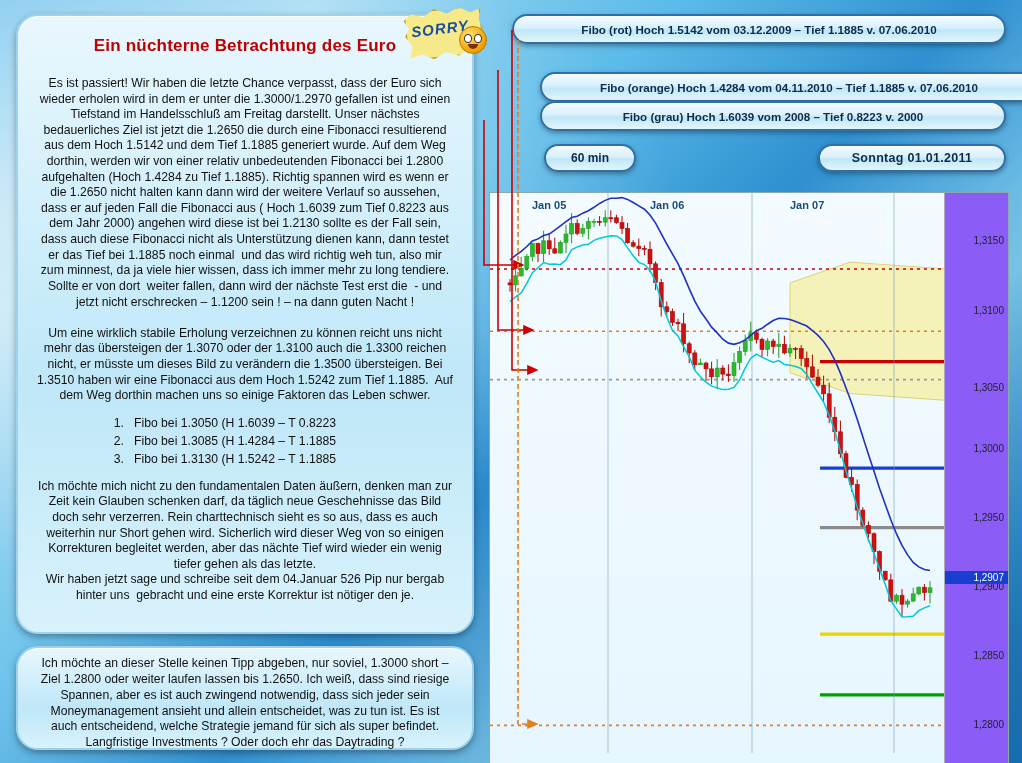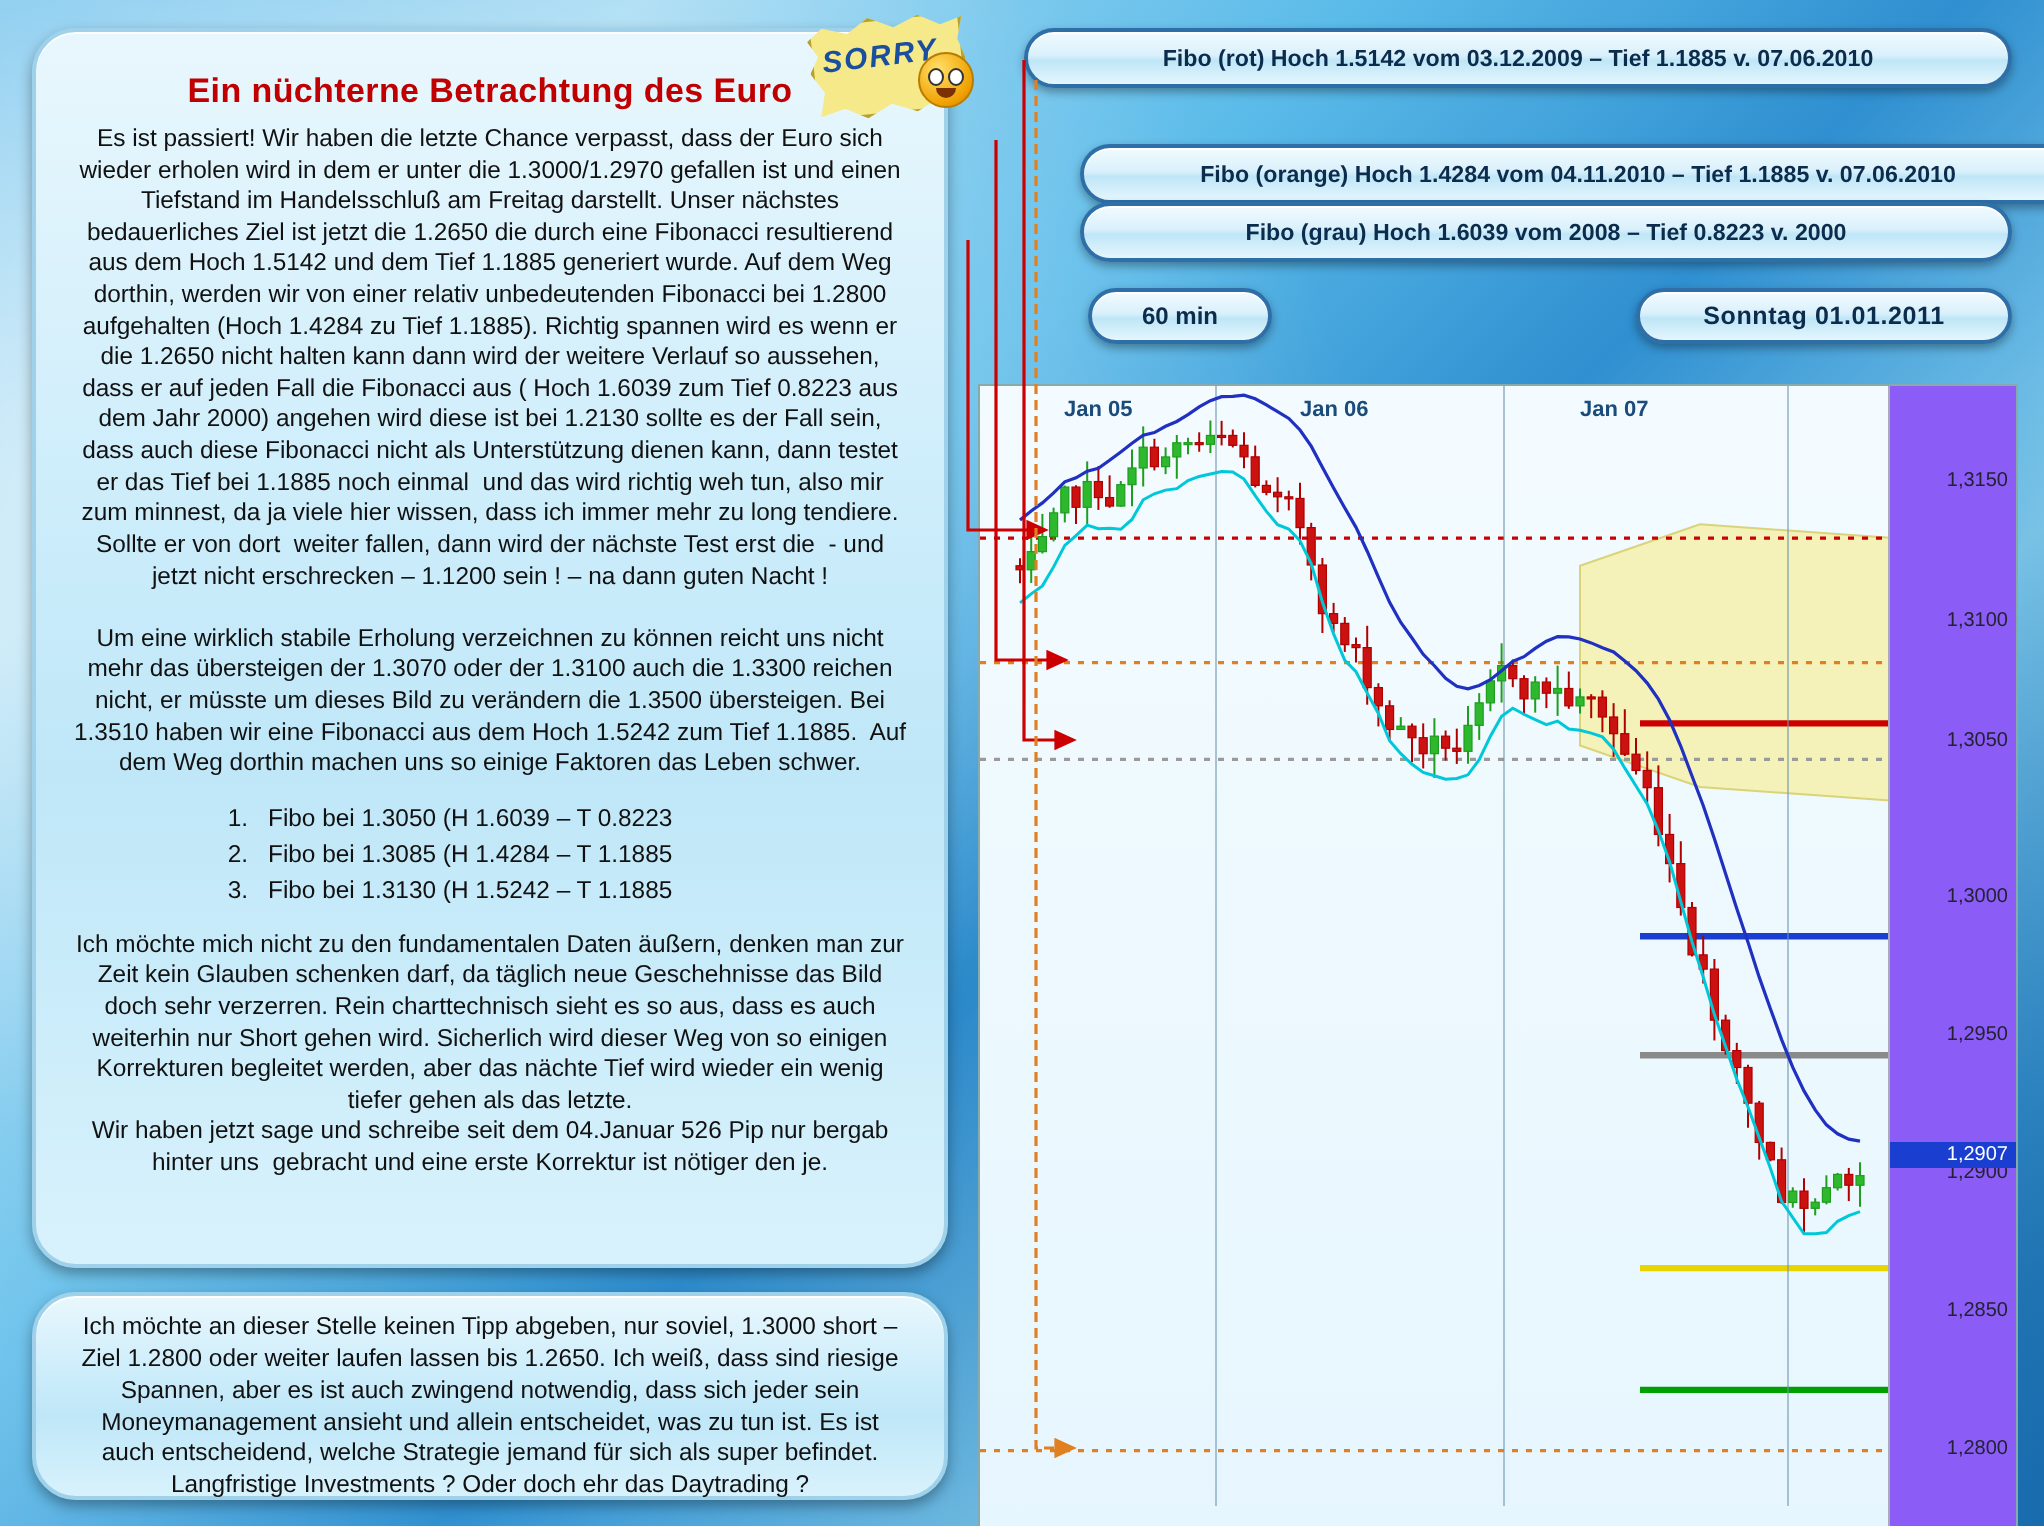--- a/index.html
+++ b/index.html
@@ -37,21 +37,21 @@
   
   #left-main {
     left: 16px; top: 14px; width: 458px; height: 620px;
     padding: 12px 18px 10px 18px;
   }
   #left-title {
     text-align: center;
     color: #c00000;
     font-weight: bold;
     font-size: 17px;
-    margin: 8px 0 6px 0;
+    margin: 8px 0 20px 0;
     letter-spacing: .2px;
   }
   #left-body {
     font-size: 12.2px;
     color: #111;
     text-align: center;
     line-height: 1.28;
     white-space: pre-wrap;
   }
   #fibo-list {
@@ -488,21 +488,21 @@
         <rect x="432.4" y="394.20242302812835" width="4" height="5.411233330090681" fill="#cc1111" stroke="#b00000" stroke-width="0.6"></rect>
         <line x1="440" x2="440" y1="388.0880416519478" y2="410.3192818922775" stroke="#1f9d1f" stroke-width="1"></line>
         <rect x="438" y="394.816747799885" width="4" height="4.796908558334053" fill="#2eb82e" stroke="#1f9d1f" stroke-width="0.6"></rect>
         <path d="M20,66.99672829913447 L25.6,62.459930722016 L31.2,58.45218627940818 L36.8,53.47334743980002 L42.4,47.90692640374755 L48,45.88202530012177 L53.599999999999994,42.59645722398773 L59.199999999999996,41.13400492219682 L64.8,37.151608231248474 L70.4,32.966087917146524 L76,28.67426269916632 L81.6,24.57046064400356 L87.19999999999999,23.296018769190482 L92.8,20.14874718508736 L98.39999999999999,17.727345288857236 L104,14.293905212769573 L109.6,10.434019389042078 L115.19999999999999,7.357777286159148 L120.8,5.324529075818987 L126.39999999999999,5.207110050926758 L132,4.592751108829248 L137.6,6.372760571884214 L143.2,9.46503124436083 L148.79999999999998,12.851190705104841 L154.39999999999998,16.235526480321823 L160,21.99531238449606 L165.6,30.09274005810289 L171.2,40.613602950648556 L176.79999999999998,51.02182681637737 L182.39999999999998,60.973441643749595 L188,70.68131163915098 L193.6,82.60403340452461 L199.2,95.56454954185261 L204.79999999999998,108.181043370071 L210.39999999999998,118.25344735988233 L216,126.00811681359761 L221.6,134.15323769506688 L227.2,139.87306301307655 L232.79999999999998,146.16087735751103 L238.39999999999998,150.14512616820753 L244,151.3670292908747 L249.6,149.7044066912547 L255.2,146.8705181210533 L260.79999999999995,142.36566783684782 L266.4,137.6769300352753 L272,135.34661023637238 L277.59999999999997,131.21250087601754 L283.2,127.57927451241875 L288.79999999999995,125.27438643271137 L294.4,125.46093914725242 L300,126.46730691790805 L305.59999999999997,128.43750451824894 L311.2,130.83262221927095 L316.79999999999995,133.0087523376484 L322.4,137.5175866614756 L328,142.34527246405543 L333.59999999999997,148.545092990954 L339.2,156.58355704599848 L344.79999999999995,167.0020647216295 L350.4,180.14848813456803 L356,195.0159915443578 L361.59999999999997,209.7296792896188 L367.2,226.35211339233308 L372.79999999999995,243.86210728904422 L378.4,261.35004777853646 L384,278.1445007780106 L389.59999999999997,295.5701637914323 L395.2,311.33777586423685 L400.79999999999995,326.80984107645133 L406.4,340.6840755761531 L412,352.44413282545446 L417.59999999999997,361.91901040732193 L423.2,369.43274566168407 L428.79999999999995,373.8851813011253 L434.4,376.5597819359098 L440,377.549966366576" stroke="#2030c0" stroke-width="1.6" fill="none"></path>
         <path d="M20,108.47820978061759 L25.6,103.94141220349911 L31.2,99.93366776089124 L36.8,90.44703530150286 L42.4,79.68640500638907 L48,74.79334580231853 L53.599999999999994,69.57541841771285 L59.199999999999996,71.32728393442255 L64.8,71.12062893093974 L70.4,71.6392695525879 L76,66.7076884994787 L81.6,56.89730840218823 L87.19999999999999,53.89955394516477 L92.8,52.05863776477855 L98.39999999999999,51.32711080399855 L104,47.3216477839801 L109.6,45.2146881414825 L115.19999999999999,43.98708821204934 L120.8,42.78935213426894 L126.39999999999999,42.95888350054872 L132,46.526150805620546 L137.6,54.853921754296096 L143.2,62.681567319827764 L148.79999999999998,69.34415337405352 L154.39999999999998,71.51539723062888 L160,77.40117125240795 L165.6,88.76681707559084 L171.2,107.96708742143426 L176.79999999999998,123.93018929064152 L182.39999999999998,137.20245931602807 L188,142.86212382249278 L193.6,153.56337094244213 L199.2,163.7583516255661 L204.79999999999998,177.40045586819662 L210.39999999999998,183.83192095654982 L216,189.14993347942703 L221.6,193.18937415728692 L227.2,194.8547677245419 L232.79999999999998,196.6028186062568 L238.39999999999998,196.20840687081716 L244,194.40892836636112 L249.6,186.84986742485034 L255.2,175.09963283080833 L260.79999999999995,165.1463029353481 L266.4,161.11610307467117 L272,164.12434669871698 L277.59999999999997,166.86104004405092 L283.2,169.28132547653206 L288.79999999999995,167.5496648899379 L294.4,171.51236948147658 L300,172.13438591211212 L305.59999999999997,173.58128449678276 L311.2,175.44059126671868 L316.79999999999995,181.568201151366 L322.4,191.07459242599168 L328,199.98172612928863 L333.59999999999997,208.9799066320822 L339.2,222.35495717352836 L344.79999999999995,237.8858319323105 L350.4,257.85700487975765 L356,277.9270832623641 L361.59999999999997,295.50850666601025 L367.2,314.2842597800277 L372.79999999999995,330.23803478177445 L378.4,346.6342226025191 L384,360.46799020200376 L389.59999999999997,375.7739826053454 L395.2,391.15761310829197 L400.79999999999995,407.70132405820095 L406.4,415.8122714252728 L412,423.9012116766122 L417.59999999999997,423.86248633077093 L423.2,423.2973428305966 L428.79999999999995,417.64411947045 L434.4,414.81604001491417 L440,412.80353498800565" stroke="#00c8d8" stroke-width="1.5" fill="none"></path>
       </svg>
   <div class="daylabel" style="left: 42px;">Jan 05</div><div class="daylabel" style="left: 160px;">Jan 06</div><div class="daylabel" style="left: 300px;">Jan 07</div></div>
   <div id="price-axis">
       <div class="axis-tick" style="top: 42.3951px;">1,3150</div>
       <div class="axis-tick" style="top: 111.531px;">1,3100</div>
-      <div class="axis-tick" style="top: 172px;">1,3050</div>
+      <div class="axis-tick" style="top: 189px;">1,3050</div>
       <div class="axis-tick" style="top: 249.802px;">1,3000</div>
       <div class="axis-tick" style="top: 318.938px;">1,2950</div>
       <div class="axis-tick" style="top: 388.074px;">1,2900</div>
       <div class="axis-tick" style="top: 457.21px;">1,2850</div>
       <div class="axis-tick" style="top: 526.346px;">1,2800</div>
       <div class="axis-marker" style="top: 378.395px; background: rgb(26, 63, 208);">1,2907</div>
     </div>
 </div>
 
 <svg id="arrow-layer" viewBox="0 0 80 745">

